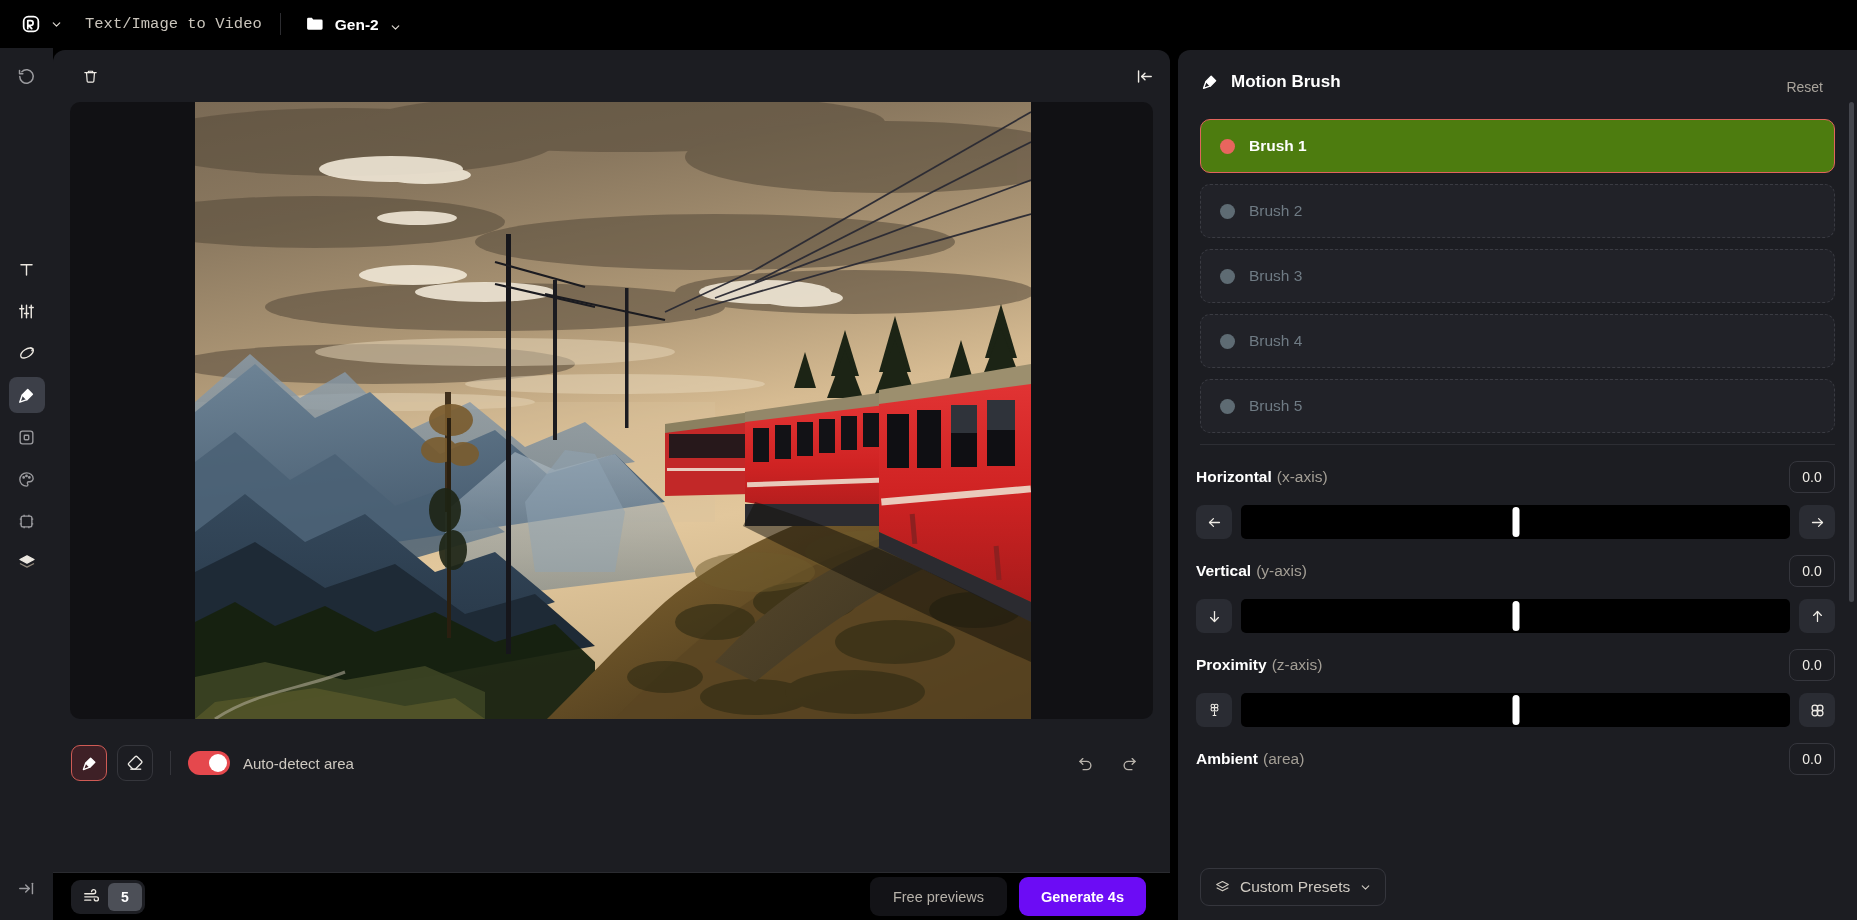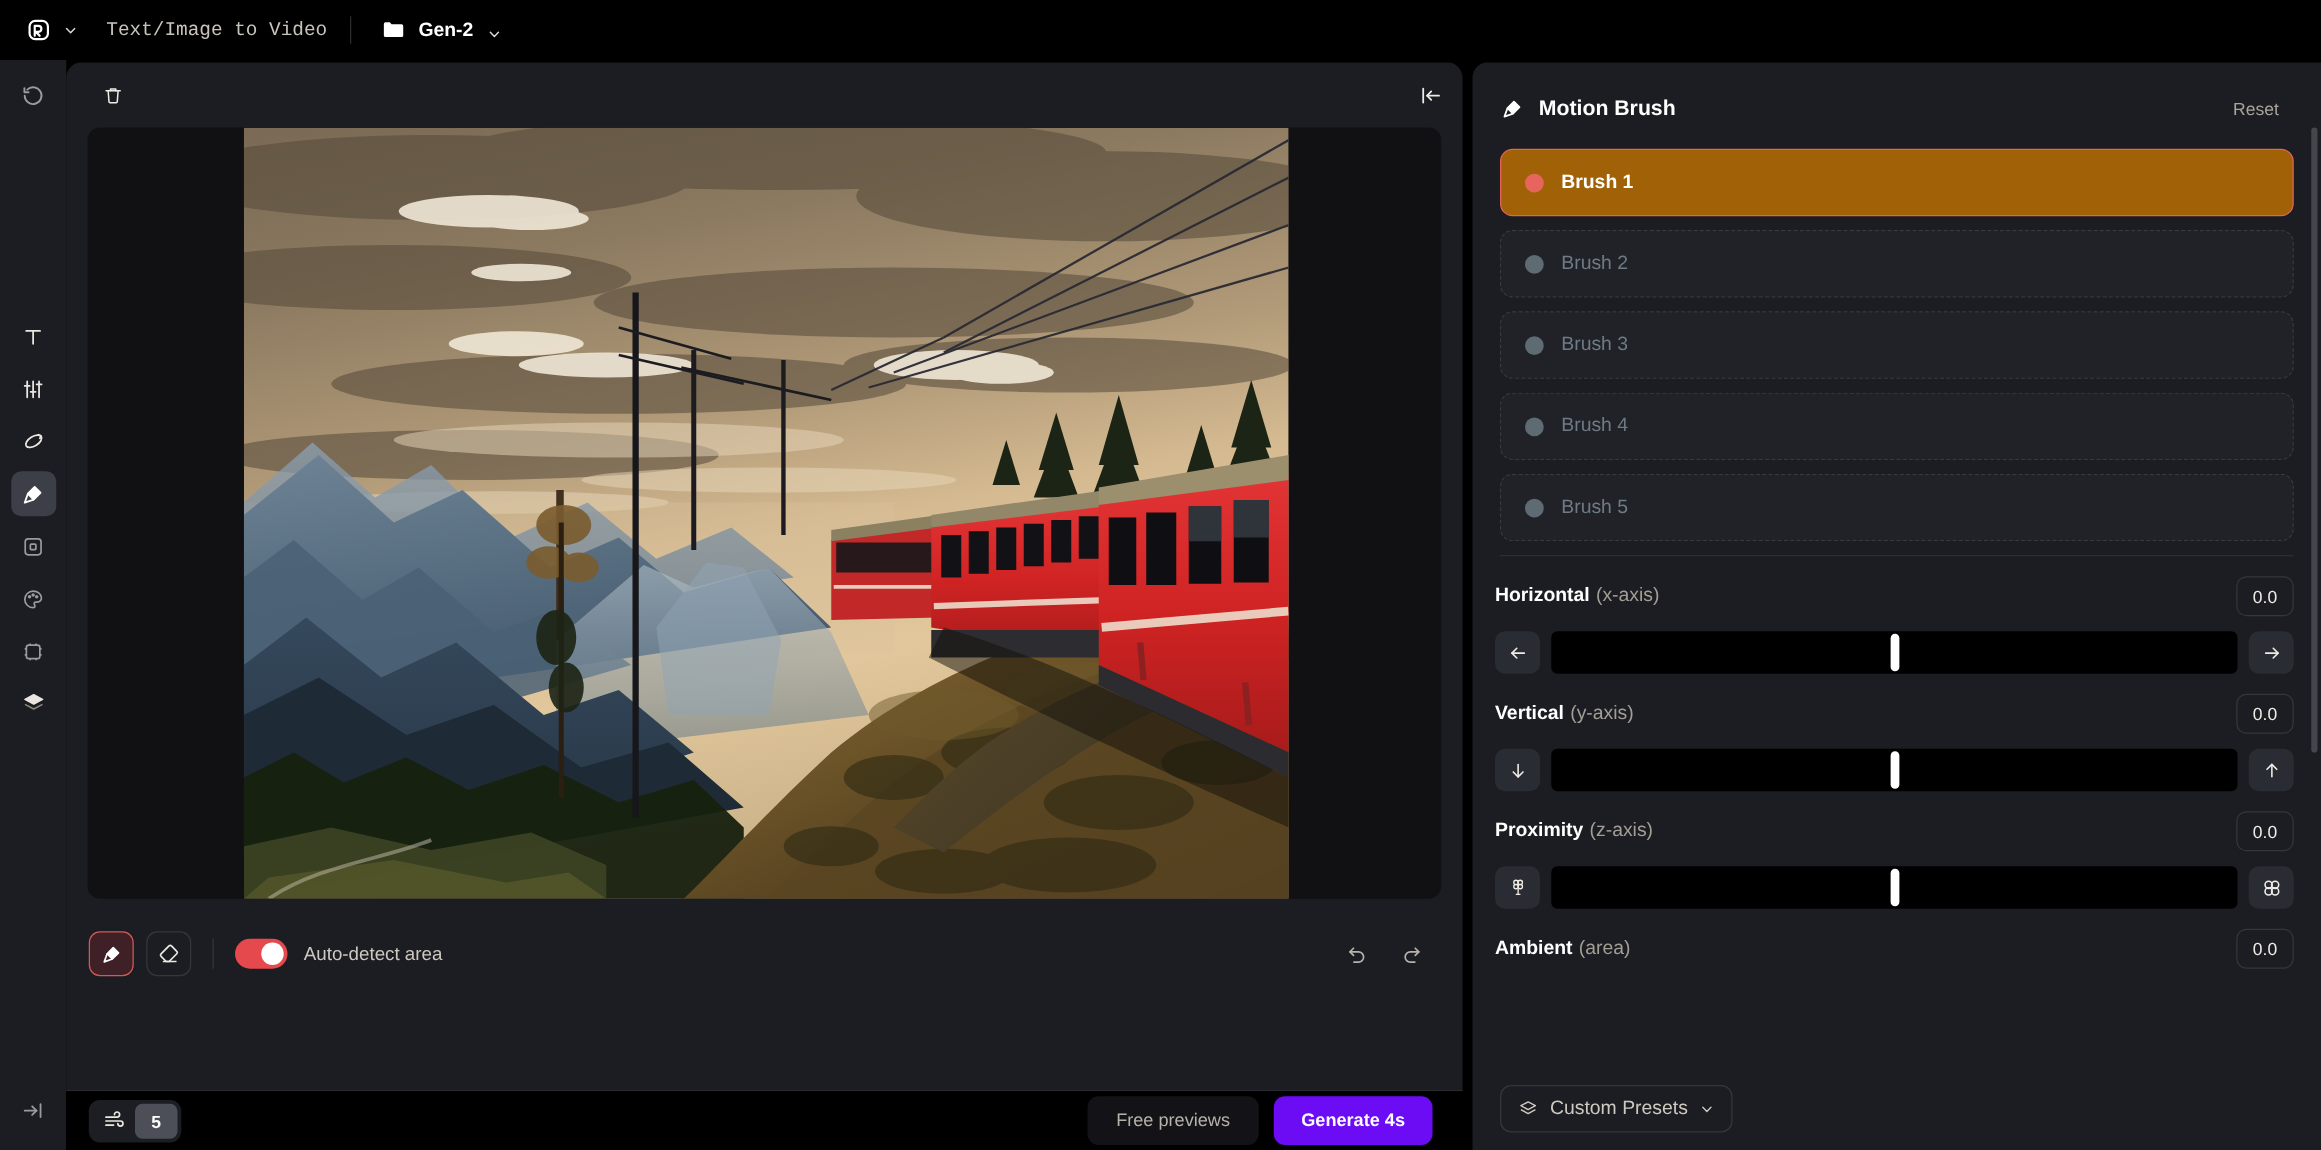--- a/index.html
+++ b/index.html
@@ -124,32 +124,32 @@
     background: #6c0cf5; color: #fff; border: none; border-radius: 9px; height: 39px;
     padding: 0 22px; font-size: 14.5px; font-weight: 700; cursor: pointer;
     font-family: "Liberation Sans", sans-serif;
   }
 
   
   .rpanel {
     position: absolute; top: 50px; left: 1178px; width: 679px; height: 870px;
     background: #1c1d22; border-radius: 12px 0 0 0; overflow: hidden;
   }
-  .rp-head { display: flex; align-items: center; padding: 22px 22px 0 22px; }
+  .rp-head { display: flex; padding: 22px 22px 0 22px; }
   .rp-title { color: #fff; font-size: 17px; font-weight: 700; margin-left: 11px; }
   .reset-btn {
     margin-left: auto; background: transparent; border: none; color: #a9a49c; font-size: 14px;
     padding: 7px 12px; border-radius: 7px; cursor: pointer; font-family: "Liberation Sans", sans-serif;
   }
   .brush-list { padding: 17px 22px 0 22px; }
   .brush {
     height: 54px; border-radius: 10px; display: flex; align-items: center; padding: 0 19px;
     margin-bottom: 11px; cursor: pointer; border: 1px dashed #3a3b42; background: #212228;
   }
-  .brush.active { background: #a16207; border: 1px solid #e0645c; }
+  .brush.active { background: #4d7c0f; border: 1px solid #e0645c; }
   .dot { width: 15px; height: 15px; border-radius: 50%; background: #5e6b73; flex: none; }
   .brush.active .dot { background: #e8655e; }
   .brush-lbl { margin-left: 14px; font-size: 15.5px; color: #6f7b84; }
   .brush.active .brush-lbl { color: #ffffff; font-weight: 700; }
 
   .sep { height: 1px; background: #2d2e34; margin: 10px 22px 0 22px; }
 
   .ctrl { padding: 16px 22px 0 18px; }
   .ctrl-head { display: flex; align-items: center; }
   .ctrl-name { font-size: 15.5px; color: #fff; font-weight: 700; }

